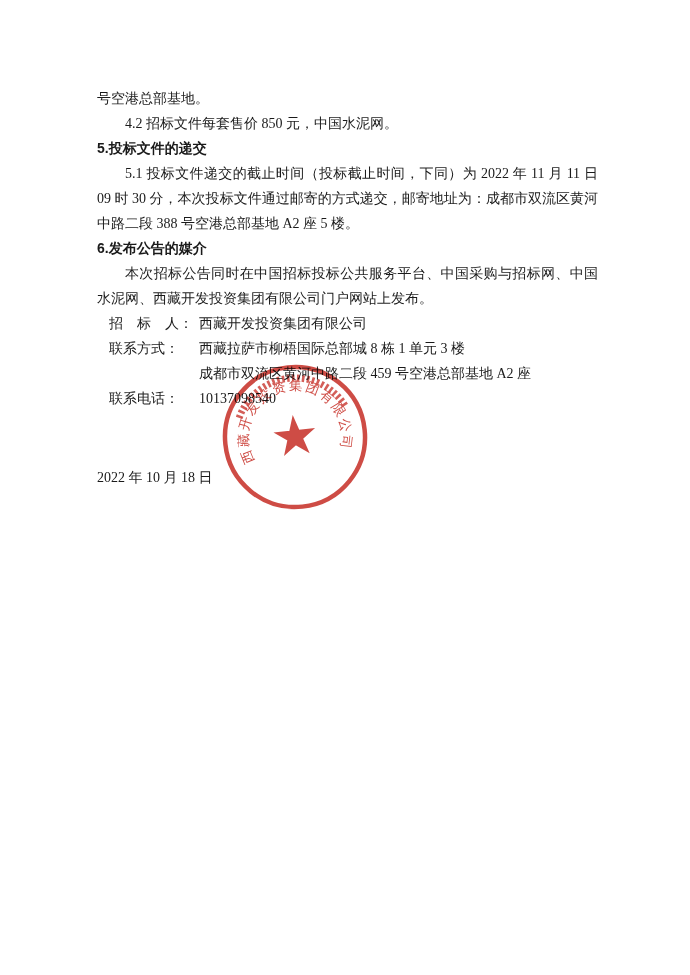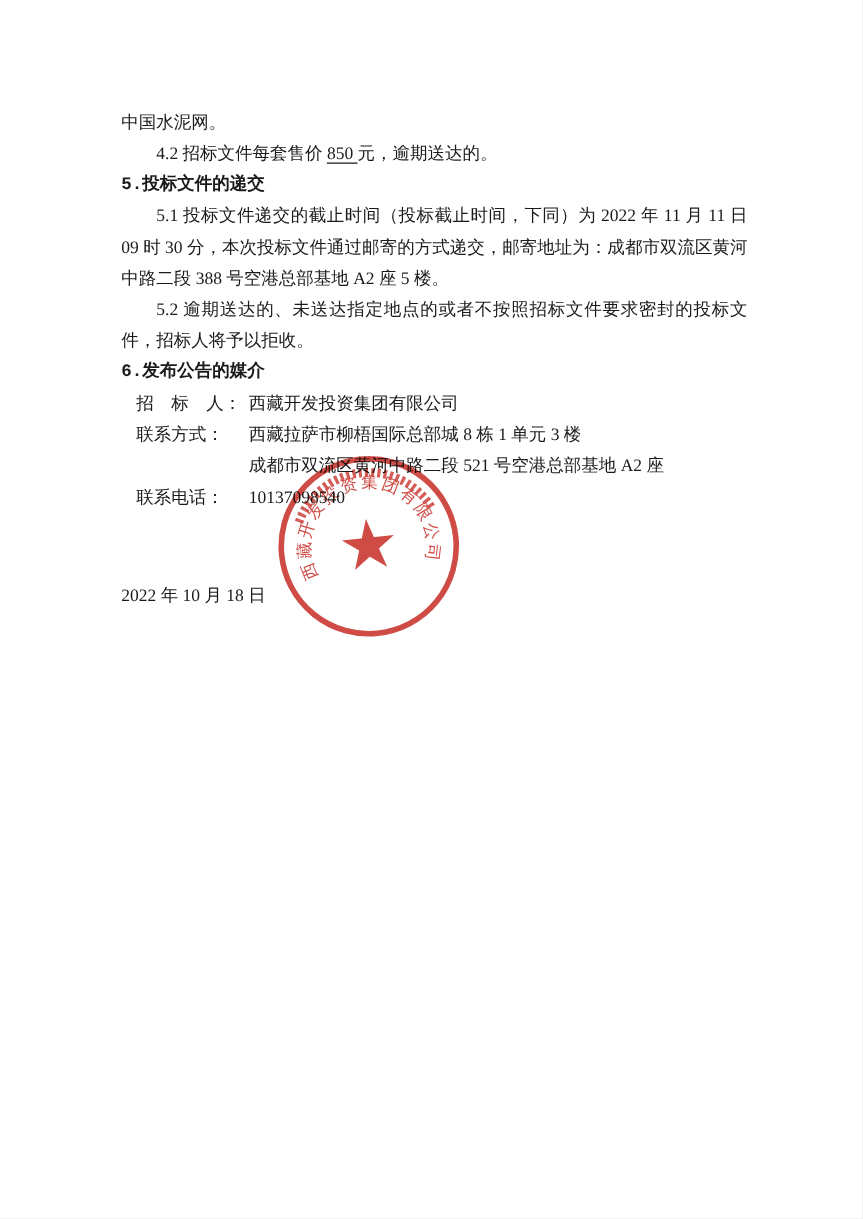--- a/index.html
+++ b/index.html
@@ -16,25 +16,25 @@
     position: absolute;
     left: 97px;
     top: 86px;
     width: 501px;
     font-size: 14px;
     line-height: 25px;
   }
   .content p { margin: 0; text-align: justify; }
   p.indent { text-indent: 28px; }
   p.heading {
-    font-family: Liberation Mono, monospace;
+    font-family: Liberation Sans, sans-serif;
     font-weight: bold;
     text-indent: 0;
   }
-  .u-price { text-decoration: underline; text-underline-offset: 3px; }
+  .u-price { text-underline-offset: 3px; }
   .contact-row {
     display: flex;
     margin-left: 12px;
     line-height: 25px;
   }
   .contact-label {
     flex: 0 0 90px;
     white-space: pre;
   }
   .contact-value { flex: 1; white-space: pre; }
@@ -52,45 +52,45 @@
     mix-blend-mode: multiply;
     pointer-events: none;
   }
 </style>
 </head>
 <body>
 
 <div class="page">
 
   <div class="content">
-    <p>中国水泥网。</p>
+    <p>号空港总部基地。</p>
 
-    <p class="indent"><span>4.2 招标文件每套售价 </span><span class="u-price">850 </span><span>元，逾期送达的。</span></p>
+    <p class="indent"><span>4.2 招标文件每套售价 </span><span class="u-price">850 </span><span>元，中国水泥网。</span></p>
 
     <p class="heading">5.投标文件的递交</p>
 
     <p class="indent">5.1 投标文件递交的截止时间（投标截止时间，下同）为 2022 年 11 月 11 日 09 时 30 分，本次投标文件通过邮寄的方式递交，邮寄地址为：成都市双流区黄河中路二段 388 号空港总部基地 A2 座 5 楼。</p>
 
-    <p class="indent">5.2 逾期送达的、未送达指定地点的或者不按照招标文件要求密封的投标文件，招标人将予以拒收。</p>
 
     <p class="heading">6.发布公告的媒介</p>
 
+    <p class="indent">本次招标公告同时在中国招标投标公共服务平台、中国采购与招标网、中国水泥网、西藏开发投资集团有限公司门户网站上发布。</p>
 
 
     <div class="contact-row">
       <span class="contact-label">招　标　人：</span>
       <span class="contact-value">西藏开发投资集团有限公司</span>
     </div>
     <div class="contact-row">
       <span class="contact-label">联系方式：</span>
       <span class="contact-value">西藏拉萨市柳梧国际总部城 8 栋 1 单元 3 楼</span>
     </div>
     <div class="contact-row">
       <span class="contact-label"></span>
-      <span class="contact-value">成都市双流区黄河中路二段 521 号空港总部基地 A2 座</span>
+      <span class="contact-value">成都市双流区黄河中路二段 459 号空港总部基地 A2 座</span>
     </div>
     <div class="contact-row">
       <span class="contact-label">联系电话：</span>
       <span class="contact-value">10137098540</span>
     </div>
 
     <p class="date-line">2022 年 10 月 18 日</p>
   </div>
 
   <div class="seal">

